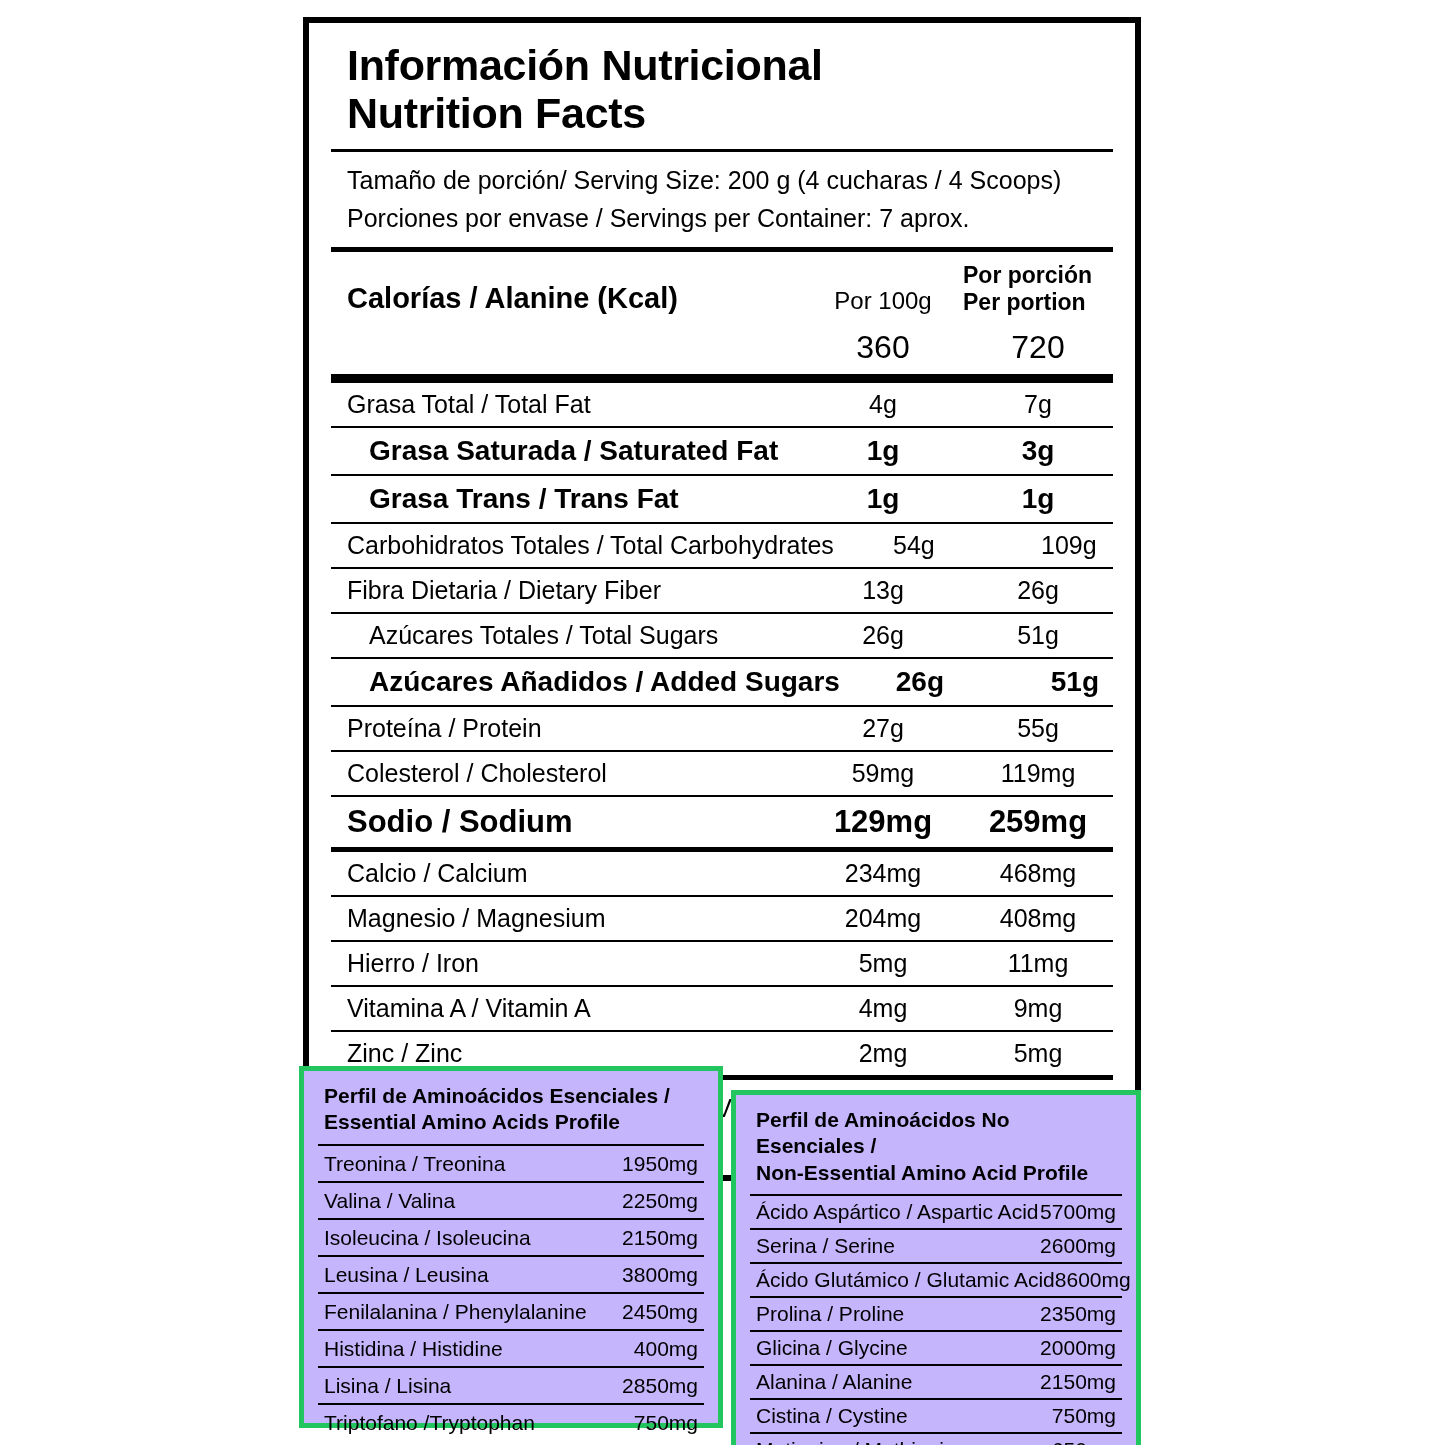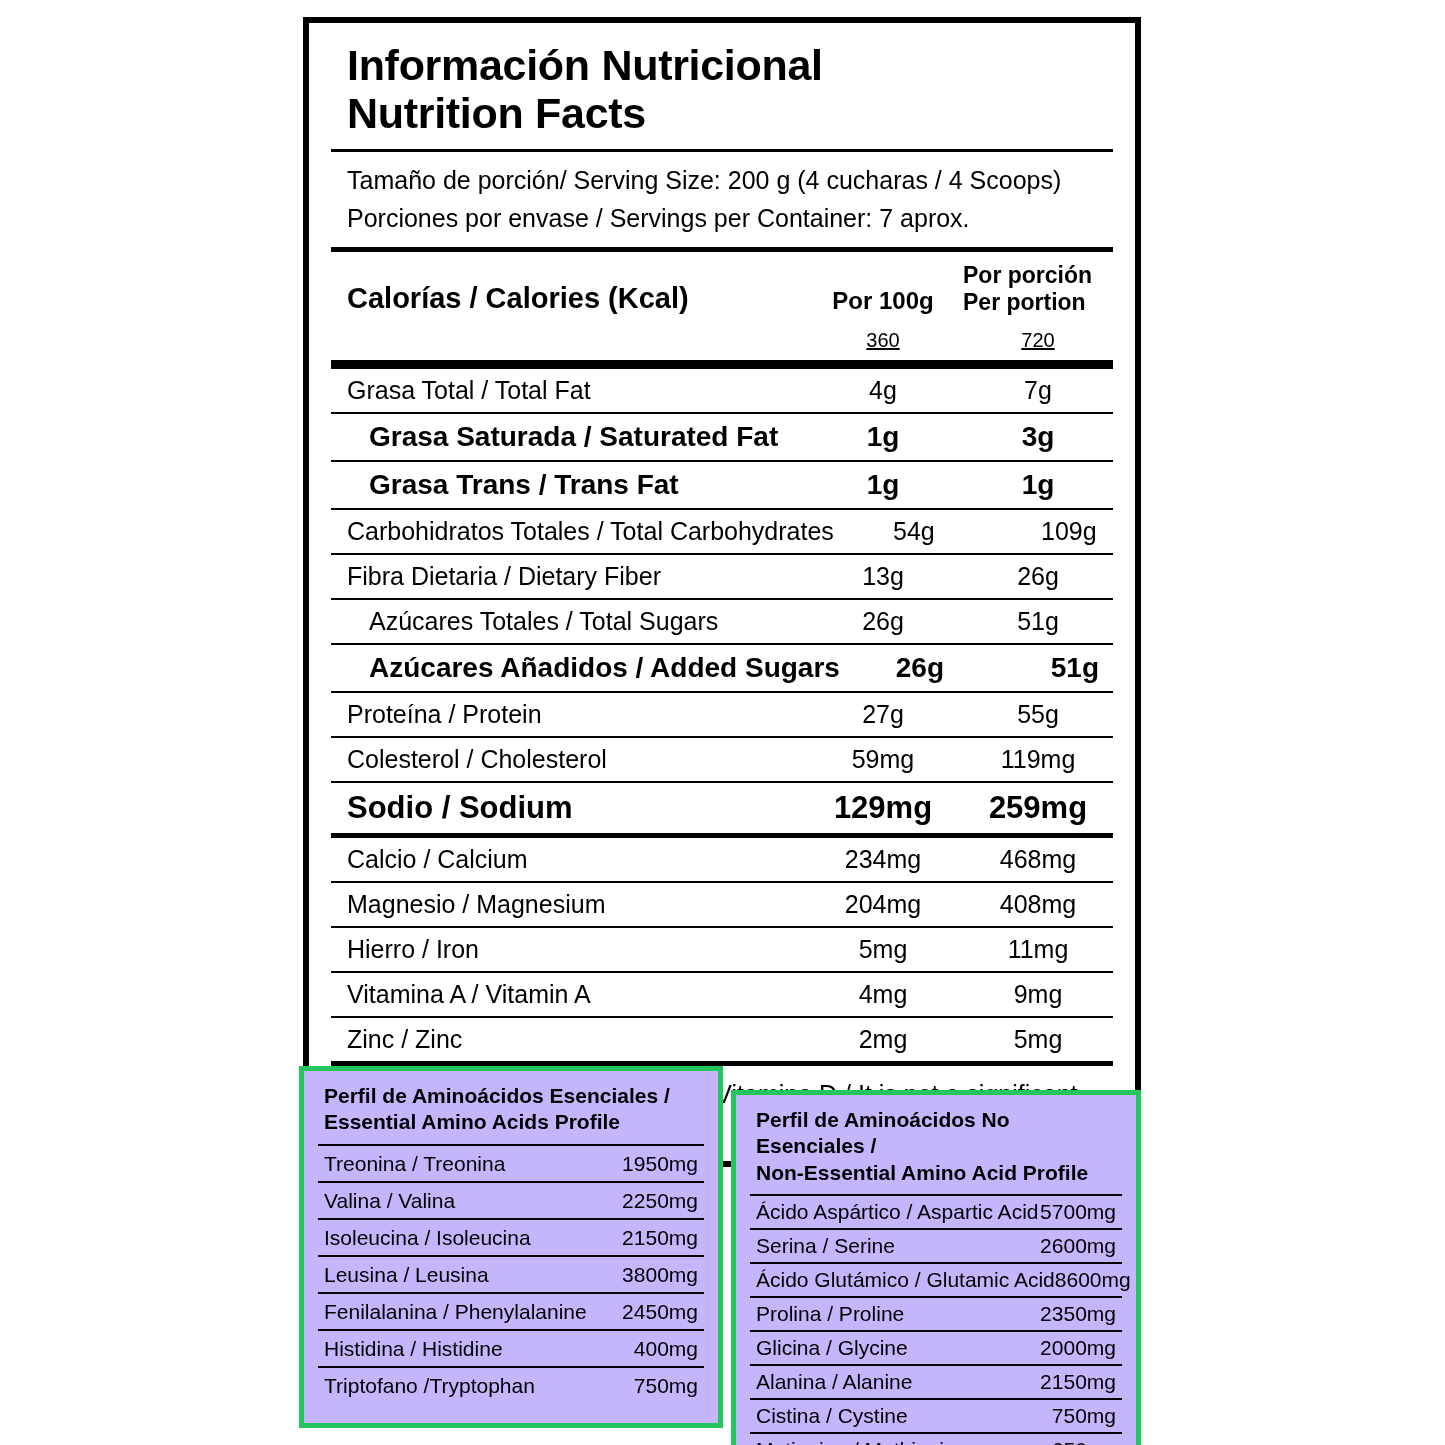--- a/index.html
+++ b/index.html
@@ -105,35 +105,34 @@
     flex: 1 1 auto;
     padding-left: 16px;
     font-size: 29px;
     font-weight: bold;
   }
   .header-row .c1 {
     flex: 0 0 160px;
     width: 160px;
     text-align: center;
     font-size: 24px;
-    font-weight: bold;
+    font-weight: normal;
   }
   .header-row .c2 {
     flex: 0 0 150px;
     width: 150px;
     text-align: left;
     font-size: 23px;
     font-weight: bold;
     line-height: 1.14;
   }
   .cal-values {
     display: flex;
     padding: 6px 0 8px 0;
-    font-size: 20px;
-    text-decoration: underline;
+    font-size: 32px;
   }
   .cal-values .lbl { flex: 1 1 auto; }
   .cal-values .c1 { flex: 0 0 160px; width: 160px; text-align: center; }
   .cal-values .c2 { flex: 0 0 150px; width: 150px; text-align: center; }
 
   .footnote {
     padding: 12px 0 6px 16px;
     font-size: 25px;
     line-height: 1.35;
   }
@@ -189,21 +188,21 @@
   <div class="rule-thin"></div>
 
   <div class="serving-block">
     <div>Tamaño de porción/ Serving Size: 200 g (4 cucharas / 4 Scoops)</div>
     <div>Porciones por envase / Servings per Container: 7 aprox.</div>
   </div>
 
   <div class="rule-med"></div>
 
   <div class="header-row">
-    <div class="lbl">Calorías / Calories  (Kcal)</div>
+    <div class="lbl">Calorías / Alanine  (Kcal)</div>
     <div class="c1">Por 100g</div>
     <div class="c2">
       <div>Por porción</div>
       <div>Per portion</div>
     </div>
   </div>
 
   <div class="cal-values">
     <div class="lbl"></div>
     <div class="c1">360</div>
@@ -333,20 +332,24 @@
       </div>
       <div class="amino-row">
         <span class="a-name">Fenilalanina / Phenylalanine</span>
         <span class="a-val">2450mg</span>
       </div>
       <div class="amino-row">
         <span class="a-name">Histidina / Histidine</span>
         <span class="a-val">400mg</span>
       </div>
       <div class="amino-row">
+        <span class="a-name">Lisina / Lisina</span>
+        <span class="a-val">2850mg</span>
+      </div>
+      <div class="amino-row">
         <span class="a-name">Triptofano /Tryptophan</span>
         <span class="a-val">750mg</span>
       </div>
     </div>
 </div>
 
 <div class="amino-box" id="amino-right">
   <div class="amino-title">
     <div>Perfil de Aminoácidos No Esenciales /</div>
     <div>Non-Essential Amino Acid Profile</div>

